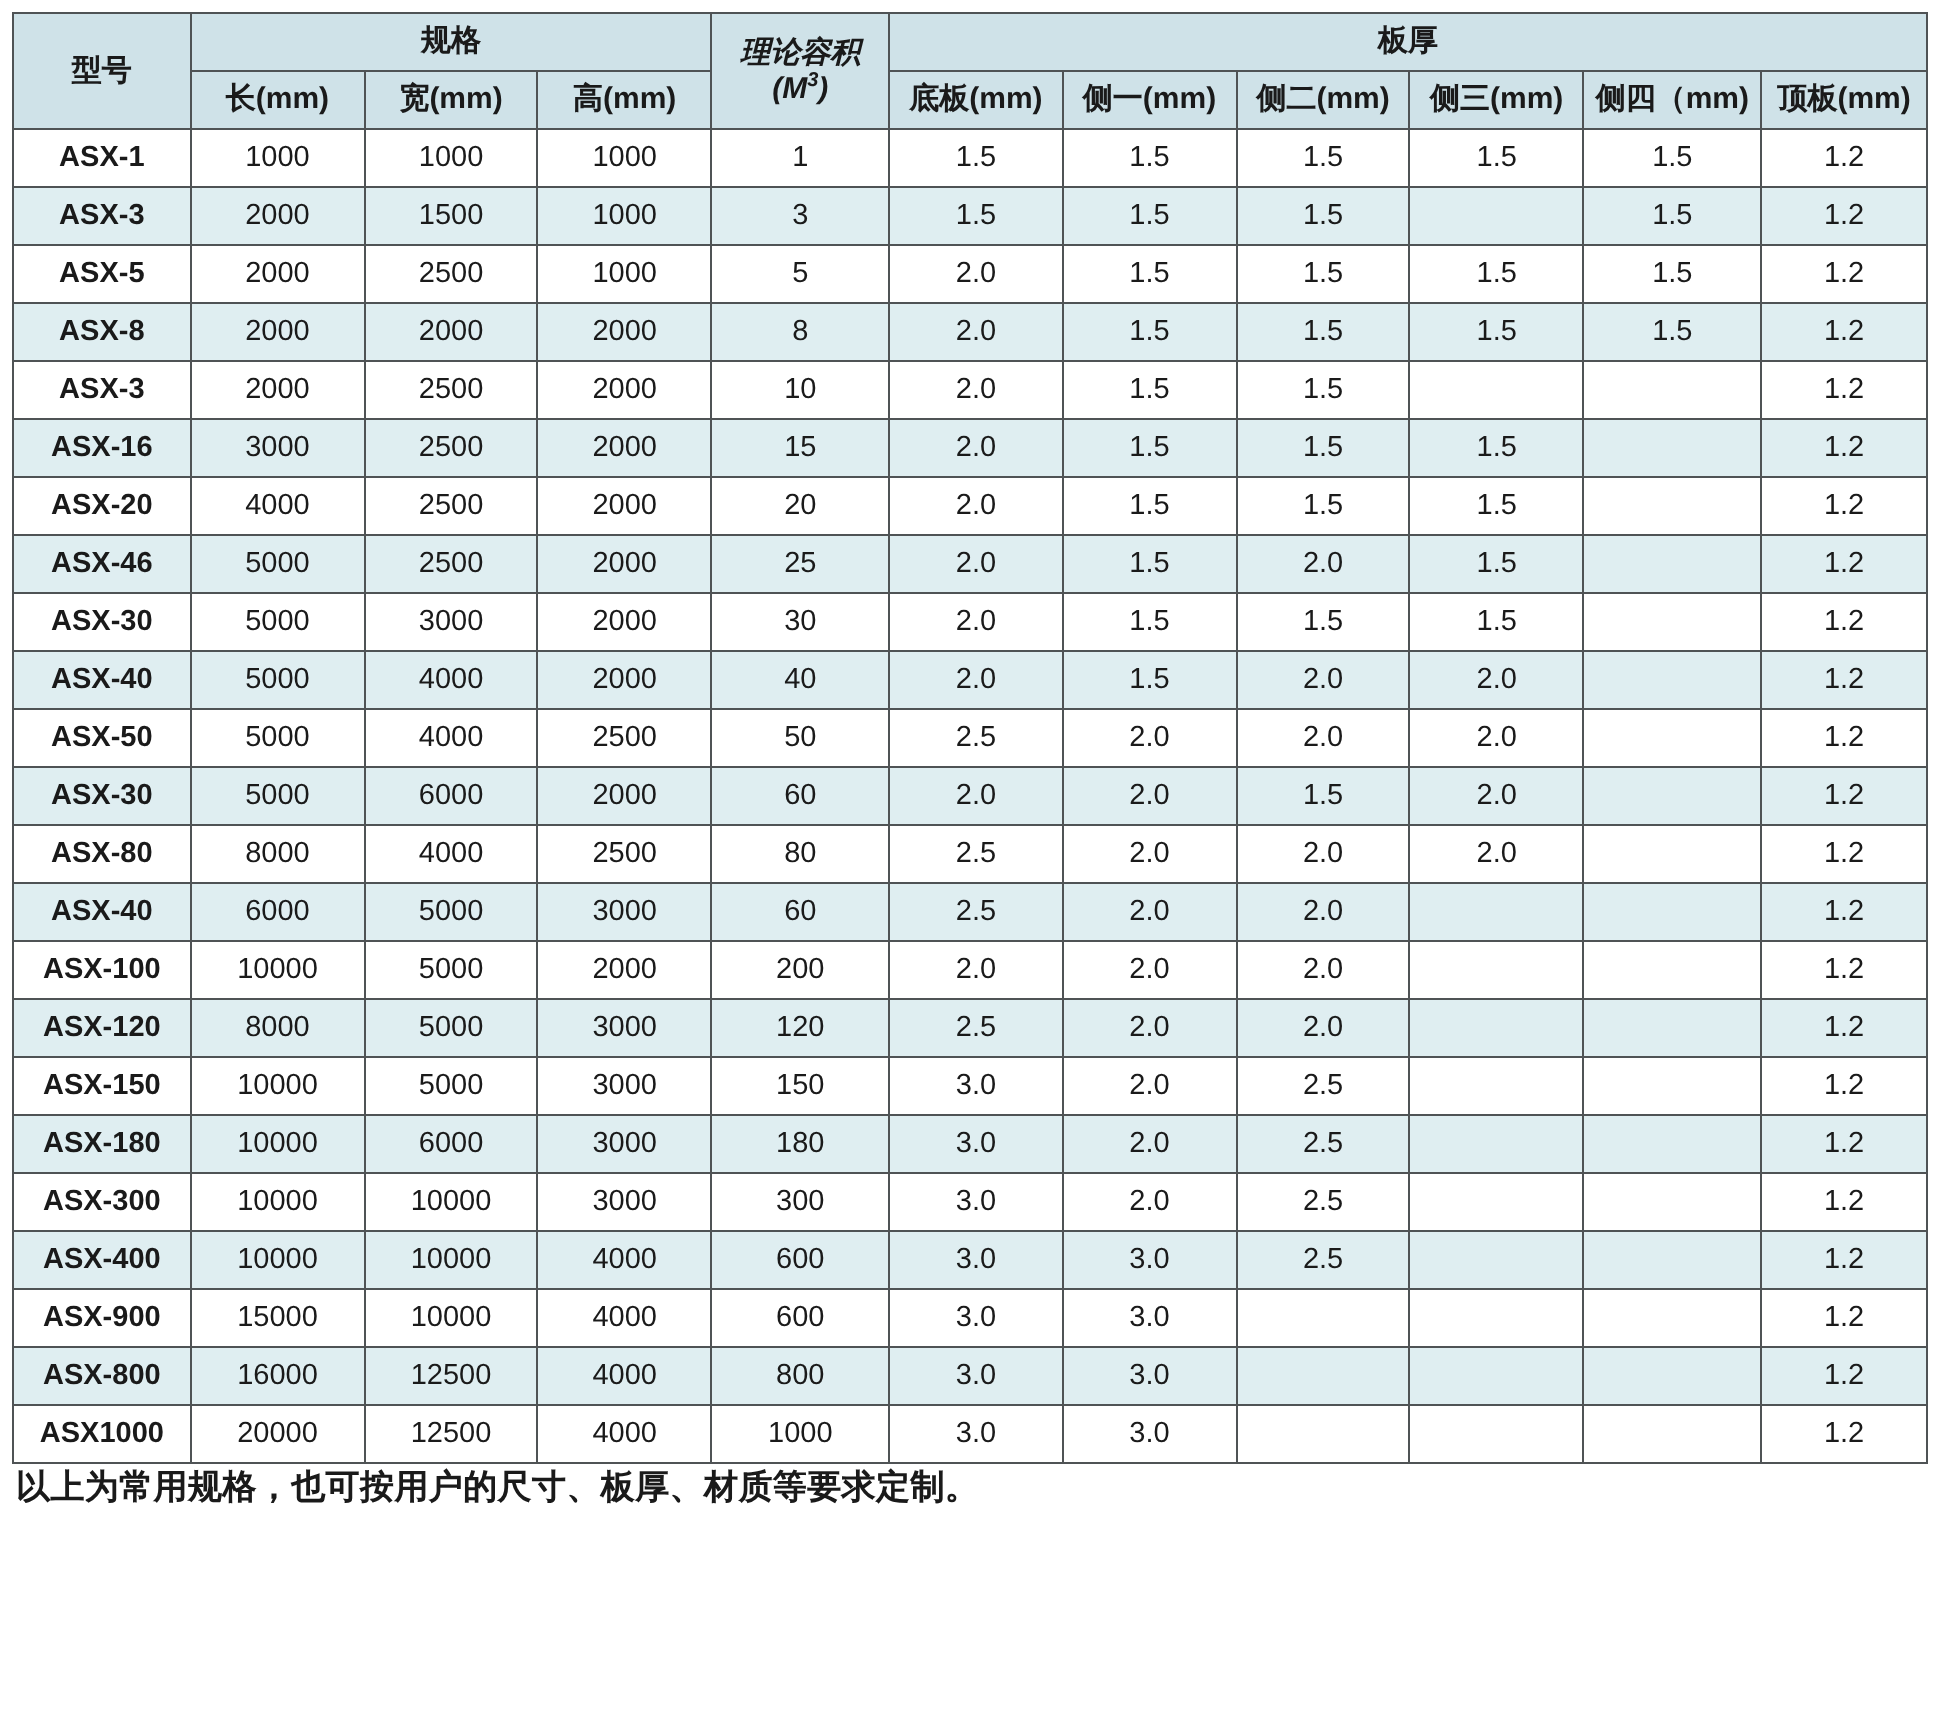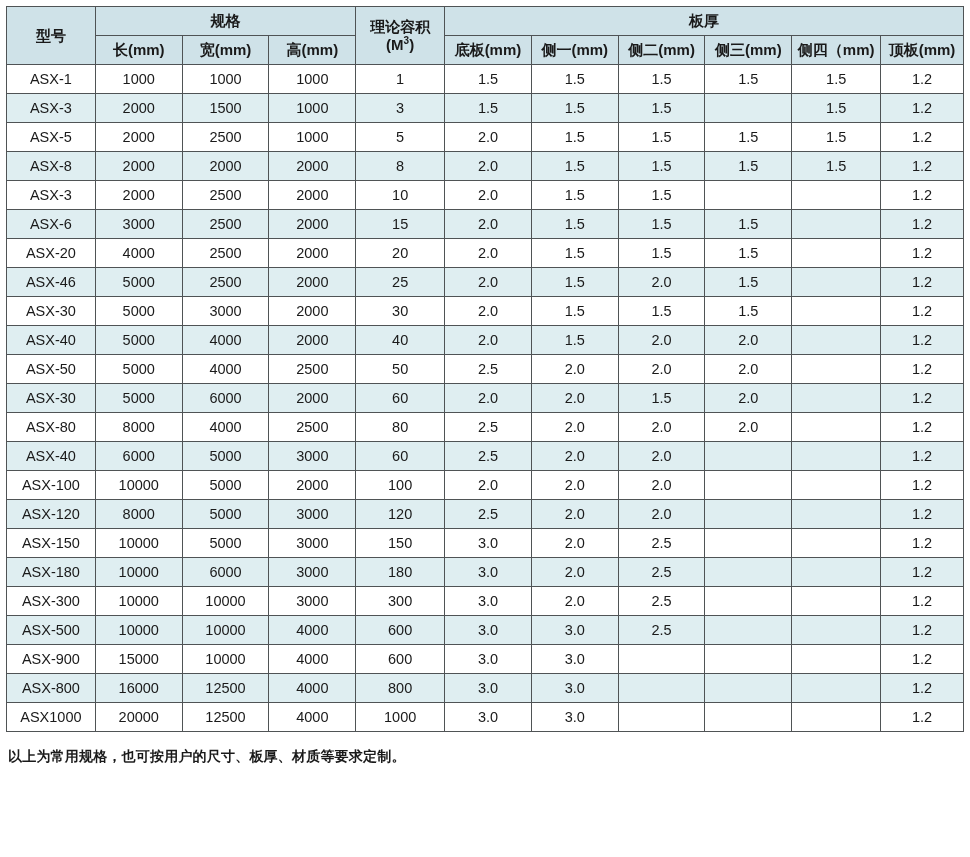--- a/index.html
+++ b/index.html
@@ -44,46 +44,48 @@
   th.model-head {
     font-size: 16px;
   }
   th.group-head {
     font-size: 16px;
     height: 32px;
   }
   th.vol-head {
     font-size: 15px;
     line-height: 1.25;
+    font-style: italic;
   }
   th.sub-head {
     height: 30px;
     font-size: 14.5px;
   }
   
   table.spec tbody td {
     height: 28px;
     font-size: 14.5px;
   }
   tbody tr.odd td {
     background: #ffffff;
   }
   tbody tr.even td {
     background: #dfeef1;
   }
   td.model {
     font-size: 14.5px;
+    font-weight: bold;
   }
   .sup {
     font-size: 10px;
     vertical-align: super;
   }
   .note {
-    margin-top: 16px;
-    font-size: 14px;
+    margin-top: 0;
+    font-size: 17px;
     font-weight: bold;
     letter-spacing: 0.2px;
     padding-left: 2px;
   }
 </style>
 </head>
 <body>
 
 <div class="page">
 
@@ -183,21 +185,21 @@
           <td>2000</td>
           <td>10</td>
           <td>2.0</td>
           <td>1.5</td>
           <td>1.5</td>
           <td></td>
           <td></td>
           <td>1.2</td>
         </tr>
         <tr class="even">
-          <td class="model">ASX-6</td>
+          <td class="model">ASX-16</td>
           <td>3000</td>
           <td>2500</td>
           <td>2000</td>
           <td>15</td>
           <td>2.0</td>
           <td>1.5</td>
           <td>1.5</td>
           <td>1.5</td>
           <td></td>
           <td>1.2</td>
@@ -304,21 +306,21 @@
           <td>2.0</td>
           <td></td>
           <td></td>
           <td>1.2</td>
         </tr>
         <tr class="odd">
           <td class="model">ASX-100</td>
           <td>10000</td>
           <td>5000</td>
           <td>2000</td>
-          <td>100</td>
+          <td>200</td>
           <td>2.0</td>
           <td>2.0</td>
           <td>2.0</td>
           <td></td>
           <td></td>
           <td>1.2</td>
         </tr>
         <tr class="even">
           <td class="model">ASX-120</td>
           <td>8000</td>
@@ -365,21 +367,21 @@
           <td>3000</td>
           <td>300</td>
           <td>3.0</td>
           <td>2.0</td>
           <td>2.5</td>
           <td></td>
           <td></td>
           <td>1.2</td>
         </tr>
         <tr class="even">
-          <td class="model">ASX-500</td>
+          <td class="model">ASX-400</td>
           <td>10000</td>
           <td>10000</td>
           <td>4000</td>
           <td>600</td>
           <td>3.0</td>
           <td>3.0</td>
           <td>2.5</td>
           <td></td>
           <td></td>
           <td>1.2</td>

